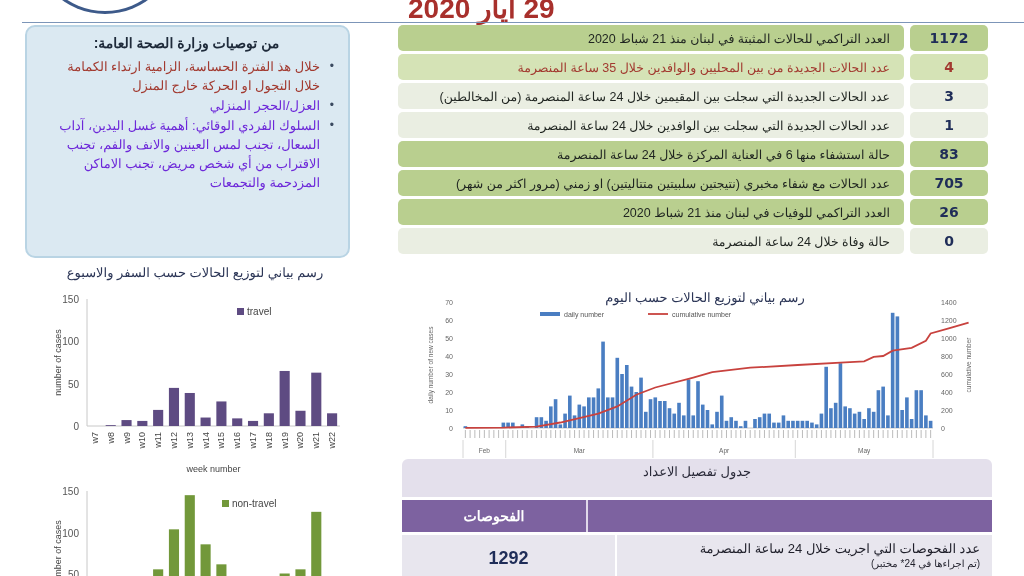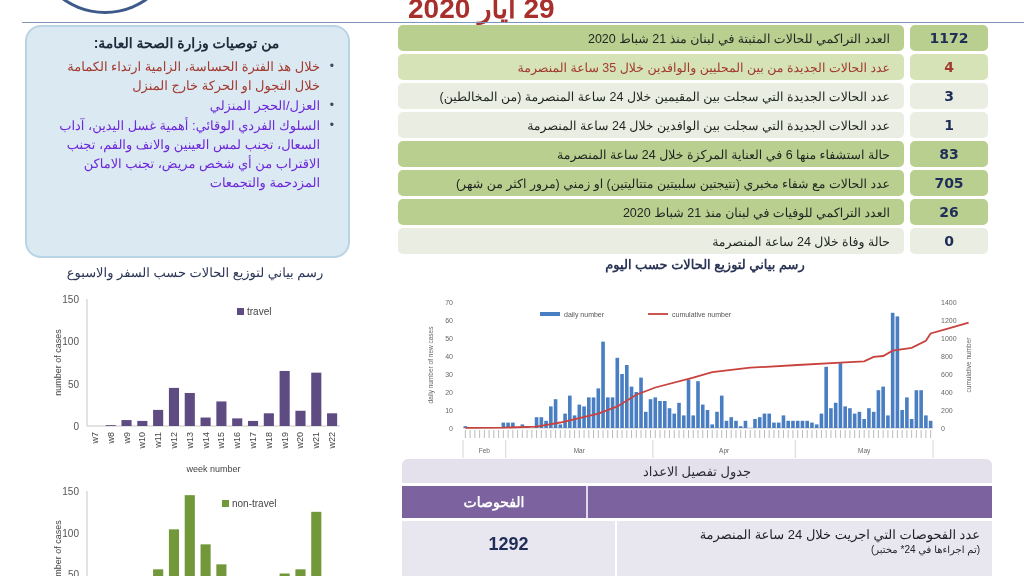--- a/index.html
+++ b/index.html
@@ -7,21 +7,21 @@
   body { position: relative; font-family: "DejaVu Sans", sans-serif; color: #1f2d4d; }
 
   .logo-arc { position: absolute; left: 32px; top: -60px; width: 146px; height: 74px;
     border: 3px solid #3d5a8a; border-top: none; border-radius: 0 0 80px 80px; }
   .headline { position: absolute; left: 408px; top: -8px; font-family: "Liberation Sans", sans-serif;
     font-weight: bold; font-size: 28px; color: #a8302c; direction: rtl; letter-spacing: 1px; }
   .header-line { position: absolute; left: 22px; top: 22px; width: 1002px; height: 1px; background: #7c95b8; }
 
   
   .reco { position: absolute; left: 25px; top: 25px; width: 325px; height: 233px;
-    background: #dbe9f2; border: 2px solid #b9d4e4; border-radius: 16px; direction: rtl;
+    background: #dbe9f2; border: 2px solid #b9d4e4; border-radius: 10px; direction: rtl;
     padding: 8px 14px 6px 12px; }
   .reco h3 { text-align: center; font-family: "Liberation Sans", sans-serif; font-weight: bold;
     font-size: 14px; color: #1e2a3a; margin-bottom: 6px; }
   .reco ul { list-style: none; padding-right: 14px; }
   .reco li { position: relative; font-family: "Liberation Sans", sans-serif; font-size: 13px;
     line-height: 19px; margin-bottom: 1px; }
   .reco li::before { content: "•"; position: absolute; right: -14px; top: 0; color: #3a4a60; font-size: 12px; }
   .reco li.red { color: #a23a30; }
   .reco li.blue { color: #6d28d9; }
 
@@ -38,21 +38,21 @@
   .bg-light { background: #eaeee2; }
   .txt-red { color: #a23a30 !important; }
 
   
   .chart-title { position: absolute; font-family: "Liberation Sans", sans-serif; font-size: 13px;
     color: #2b3556; direction: rtl; text-align: center; }
   svg text { font-family: "Liberation Sans", sans-serif; }
 
   
   .details { position: absolute; left: 402px; top: 459px; width: 590px; }
-  .details .cap { height: 24px; background: #e4e0ec; border-radius: 6px 6px 0 0; text-align: center;
+  .details .cap { height: 38px; background: #e4e0ec; border-radius: 6px 6px 0 0; text-align: center;
     font-family: "Liberation Sans", sans-serif; font-size: 13px; color: #2b2b3a; line-height: 26px; direction: rtl; }
   .details .hdr { display: flex; height: 32px; margin-top: 3px; background: #7d62a0; }
   .details .hdr .c1 { width: 186px; color: #fff; font-family: "Liberation Sans", sans-serif; font-weight: bold;
     font-size: 14px; text-align: center; line-height: 32px; border-right: 2px solid #e0d8ea; }
   .details .hdr .c2 { flex: 1; }
   .details .row { display: flex; height: 62px; margin-top: 3px; background: #e8e6ee; }
   .details .row .c1 { width: 215px; text-align: center; font-weight: bold; font-size: 18px; color: #1f2d58;
     line-height: 46px; border-right: 2px solid #fff; font-family: "Liberation Sans", sans-serif; }
   .details .row .c2 { flex: 1; direction: rtl; padding: 6px 12px 0 0; font-family: "Liberation Sans", sans-serif; }
   .details .row .c2 .main { font-size: 13px; color: #1f1f2a; padding-left: 36px; }
@@ -177,21 +177,21 @@
     <rect x="247.97125" y="124.33333333333333" width="10.120000000000001" height="16.66666666666667" fill="#72983a"></rect>
     <rect x="263.78375" y="116" width="10.120000000000001" height="25" fill="#72983a"></rect>
     <rect x="279.59625" y="98.5" width="10.120000000000001" height="42.5" fill="#72983a"></rect>
     <rect x="295.40875" y="94.33333333333333" width="10.120000000000001" height="46.66666666666667" fill="#72983a"></rect>
     <rect x="311.22125" y="36.83333333333333" width="10.120000000000001" height="104.16666666666667" fill="#72983a"></rect>
     <rect x="327.03375" y="107.66666666666666" width="10.120000000000001" height="33.33333333333334" fill="#72983a"></rect>
     <rect x="222" y="25" width="7" height="7" fill="#72983a"></rect>
     <text x="232" y="32" font-size="10" fill="#444">non-travel</text>
   </svg>
 
-<div class="chart-title" style="left:560px; top:257px; width:290px;font-weight:bold;">رسم بياني لتوزيع الحالات حسب اليوم</div>
+<div class="chart-title" style="left:560px; top:290px; width:290px;">رسم بياني لتوزيع الحالات حسب اليوم</div>
 <svg id="daily-chart" style="position:absolute; left:400px; top:292px;" width="600" height="168">
     <line x1="63" y1="136" x2="533" y2="136" stroke="#c8c8c8"></line>
     <text x="53" y="139" text-anchor="end" font-size="7" fill="#666">0</text>
     <text x="53" y="121" text-anchor="end" font-size="7" fill="#666">10</text>
     <text x="53" y="103" text-anchor="end" font-size="7" fill="#666">20</text>
     <text x="53" y="85" text-anchor="end" font-size="7" fill="#666">30</text>
     <text x="53" y="67" text-anchor="end" font-size="7" fill="#666">40</text>
     <text x="53" y="49" text-anchor="end" font-size="7" fill="#666">50</text>
     <text x="53" y="31" text-anchor="end" font-size="7" fill="#666">60</text>
     <text x="53" y="13" text-anchor="end" font-size="7" fill="#666">70</text>

